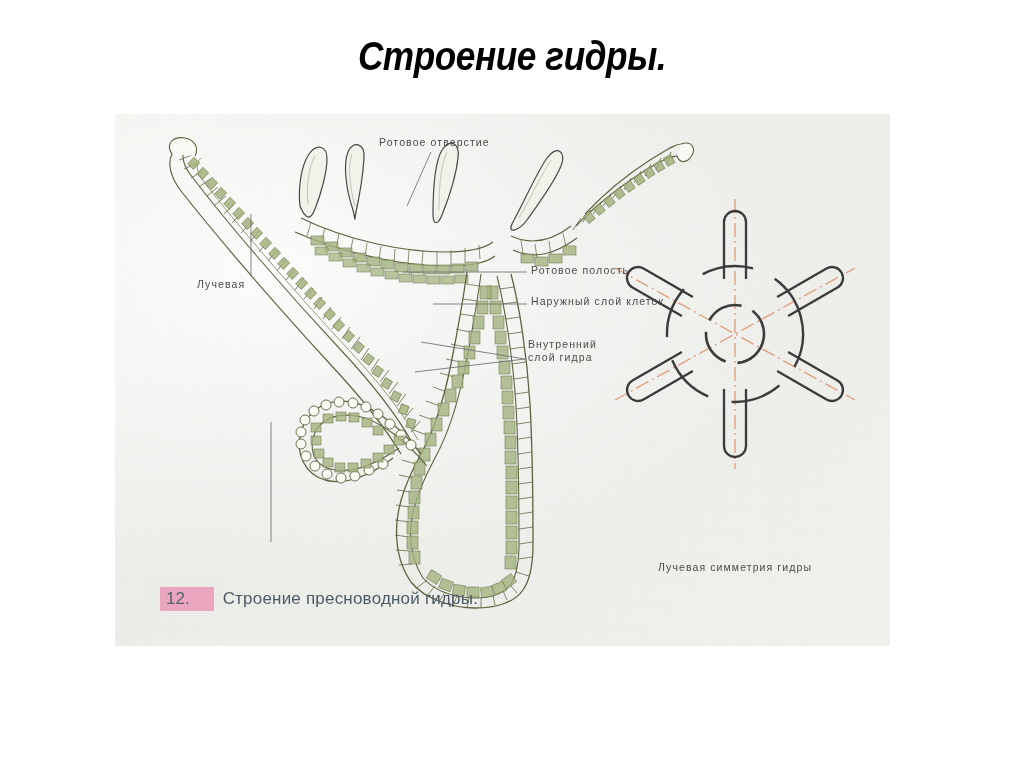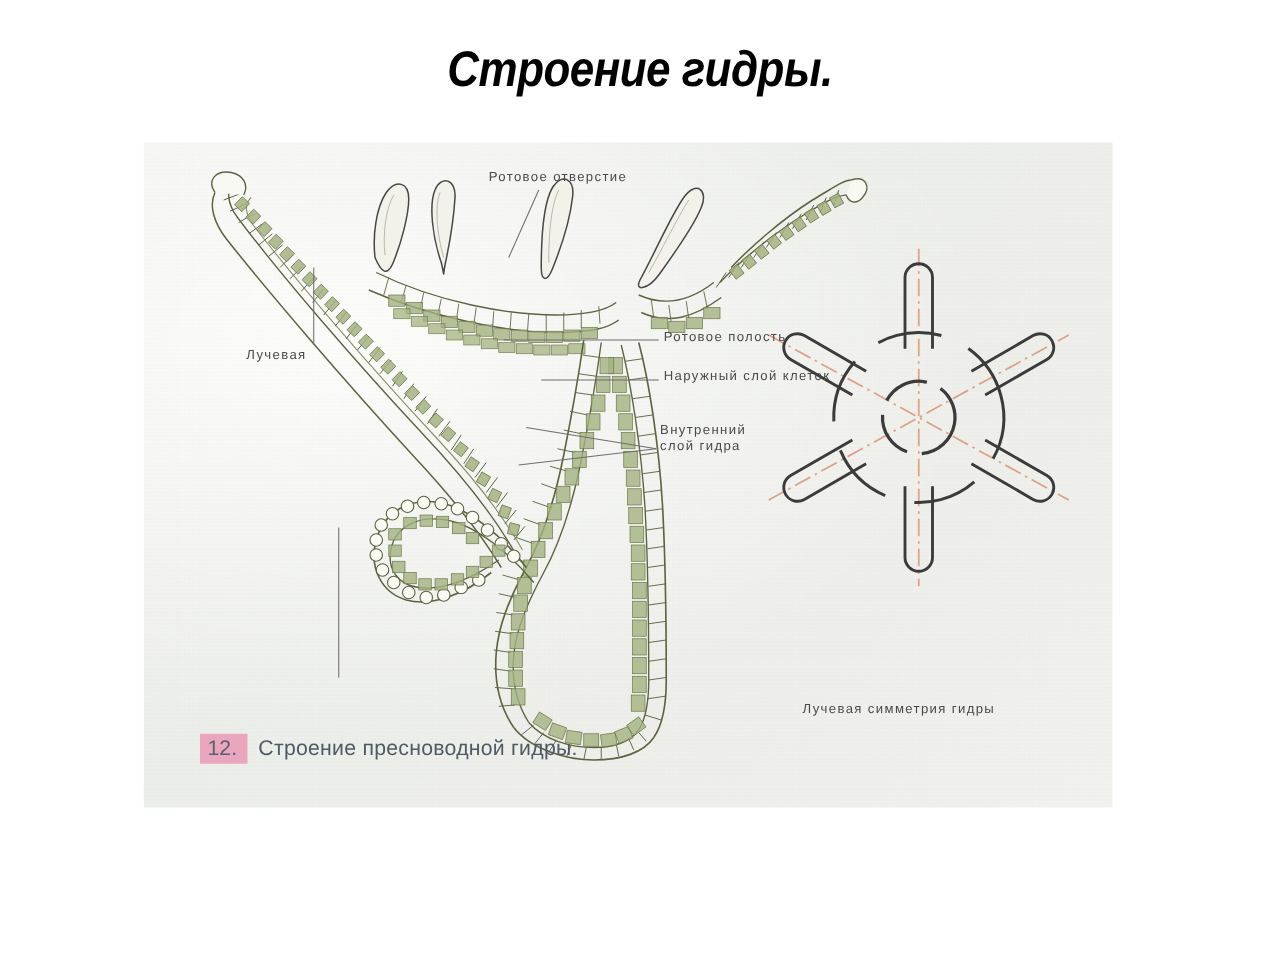--- a/index.html
+++ b/index.html
@@ -65,43 +65,43 @@
     position: absolute;
     font-family: "Liberation Sans", sans-serif;
     font-size: 10.5px;
     letter-spacing: 1.1px;
     color: #4a4a4a;
     white-space: nowrap;
     line-height: 13px;
   }
   .fig-label.multi { white-space: normal; }
 
-  #label-mouth      { left: 276px; top: 22px; }
+  #label-mouth      { left: 264px; top: 22px; }
   #label-tentacle   { left: 82px;  top: 164px; }
   #label-cavity     { left: 416px; top: 150px; }
   #label-outer      { left: 416px; top: 181px; }
   #label-inner      { left: 413px; top: 224px; width: 70px; }
   #label-bud        { left: 94px;  top: 430px; width: 124px; text-align: center; line-height: 14px; }
-  #label-symmetry   { left: 527px; top: 446px; width: 186px; text-align: left; line-height: 15px; }
+  #label-symmetry   { left: 527px; top: 446px; width: 186px; text-align: center; line-height: 15px; }
 
   
   #caption-row {
     position: absolute;
     left: 45px;
     top: 473px;
     display: flex;
     align-items: center;
   }
   #caption-number {
     background: #eba6bf;
     color: #55636e;
     font-family: "Liberation Sans", sans-serif;
     font-size: 17px;
     font-weight: normal;
-    padding: 2px 8px 3px 6px;
+    padding: 2px 24px 3px 6px;
     line-height: 19px;
   }
   #caption-text {
     margin-left: 9px;
     font-family: "Liberation Sans", sans-serif;
     font-size: 17px;
     color: #4d5b66;
     letter-spacing: 0.2px;
   }
 </style>

